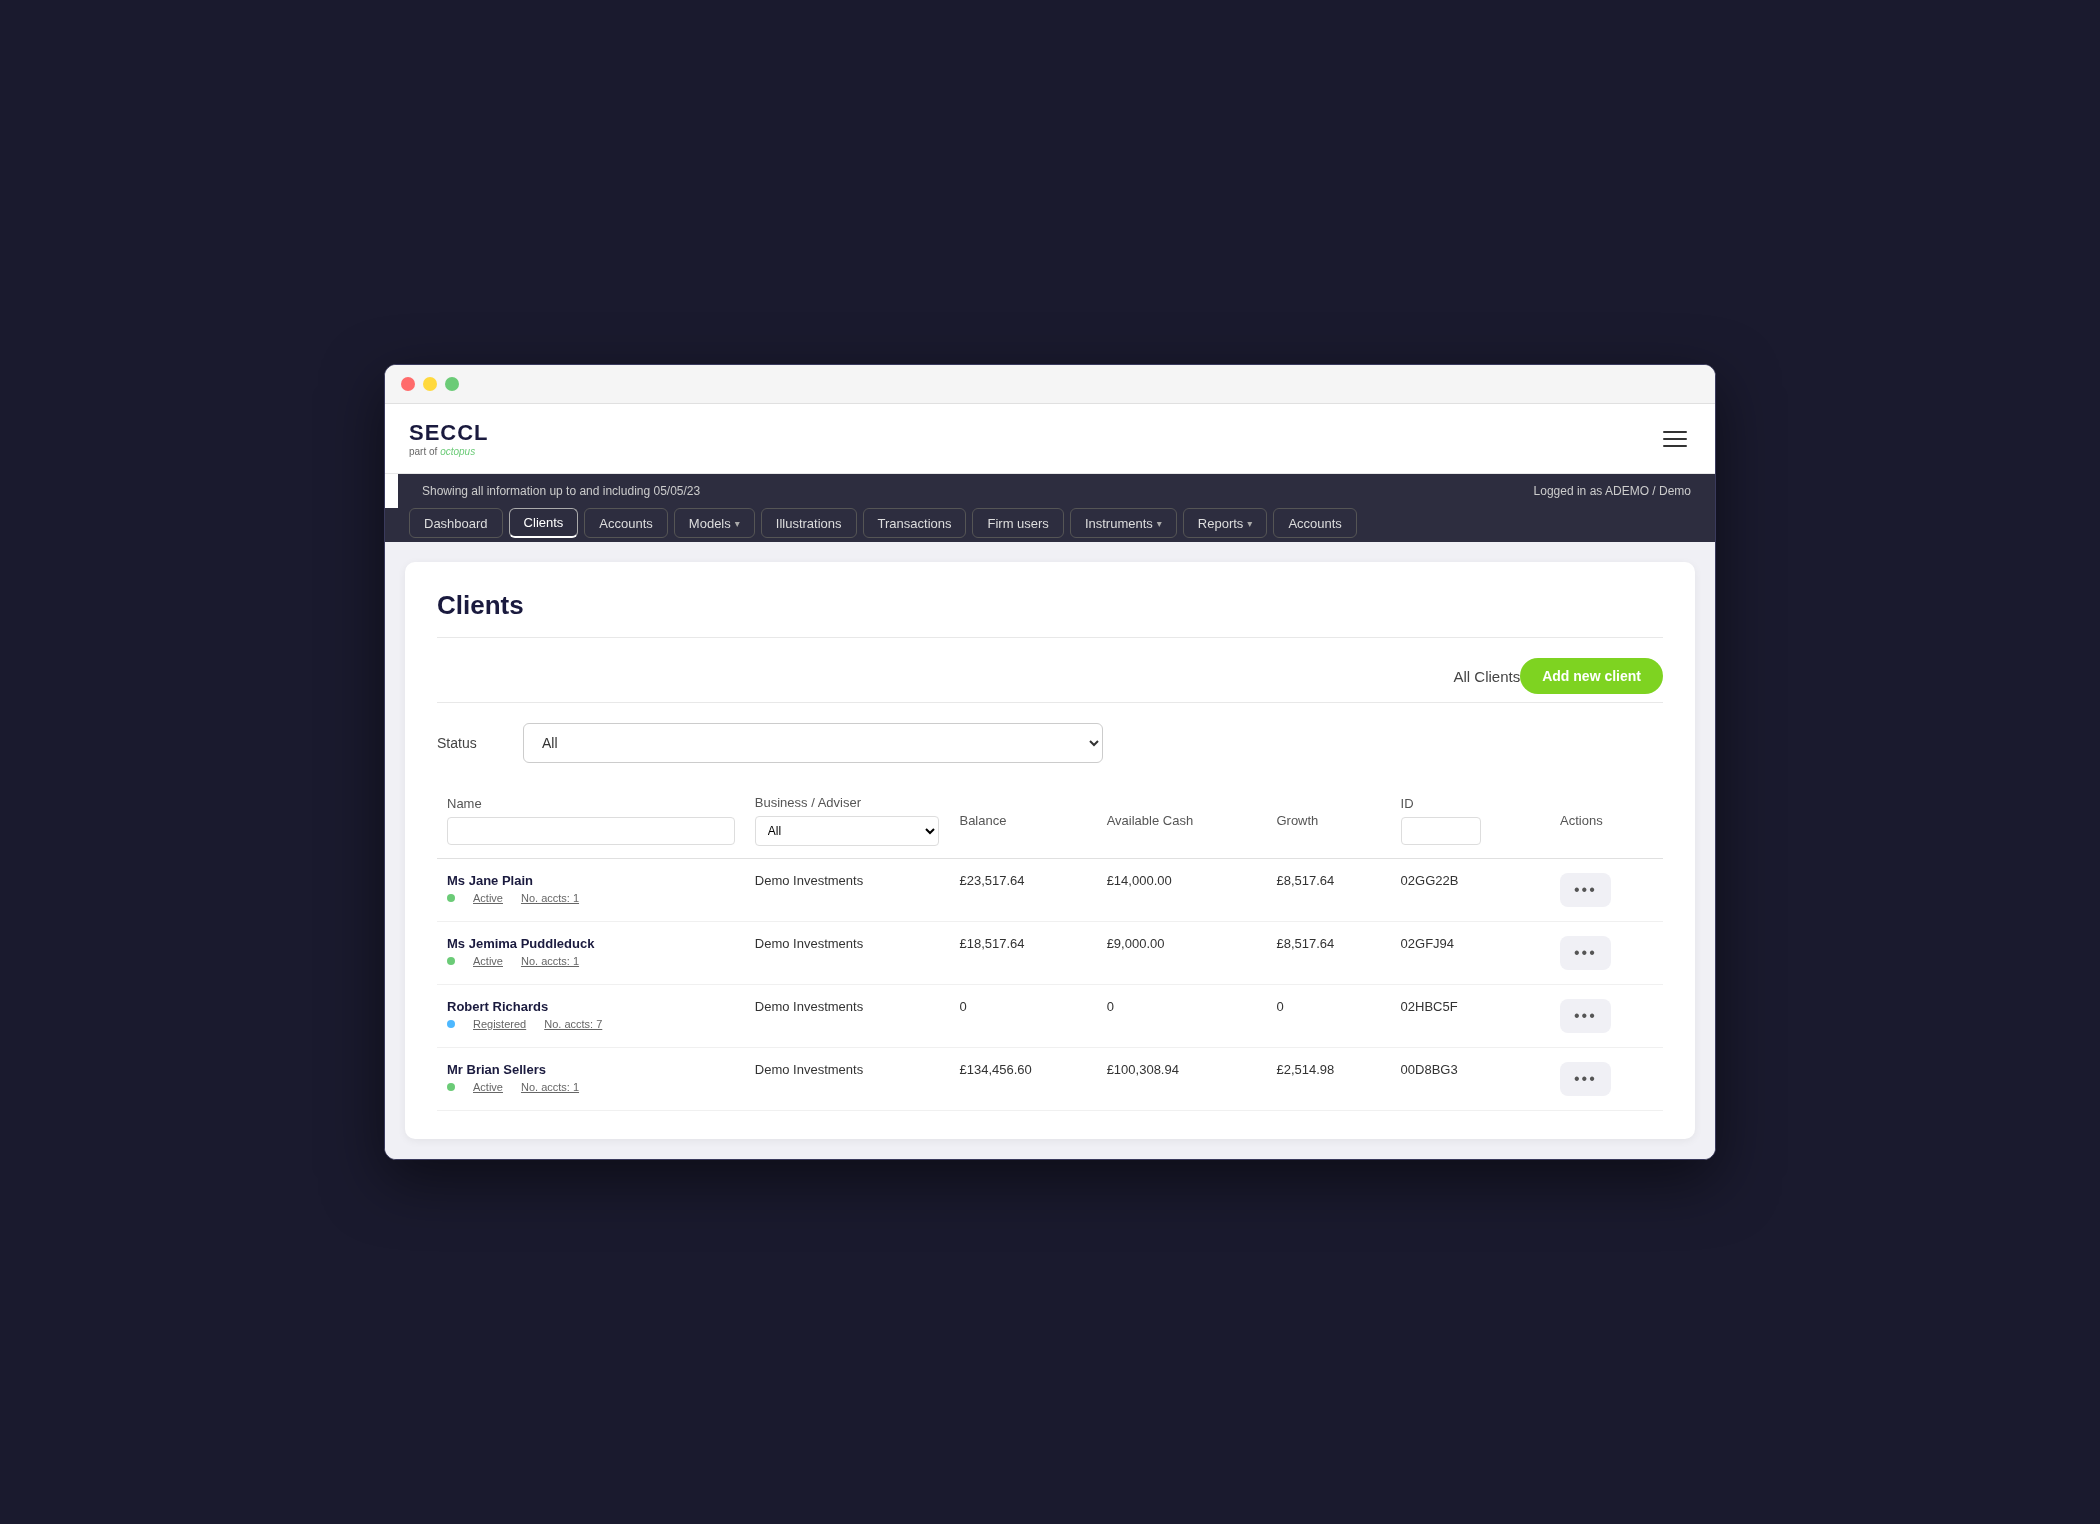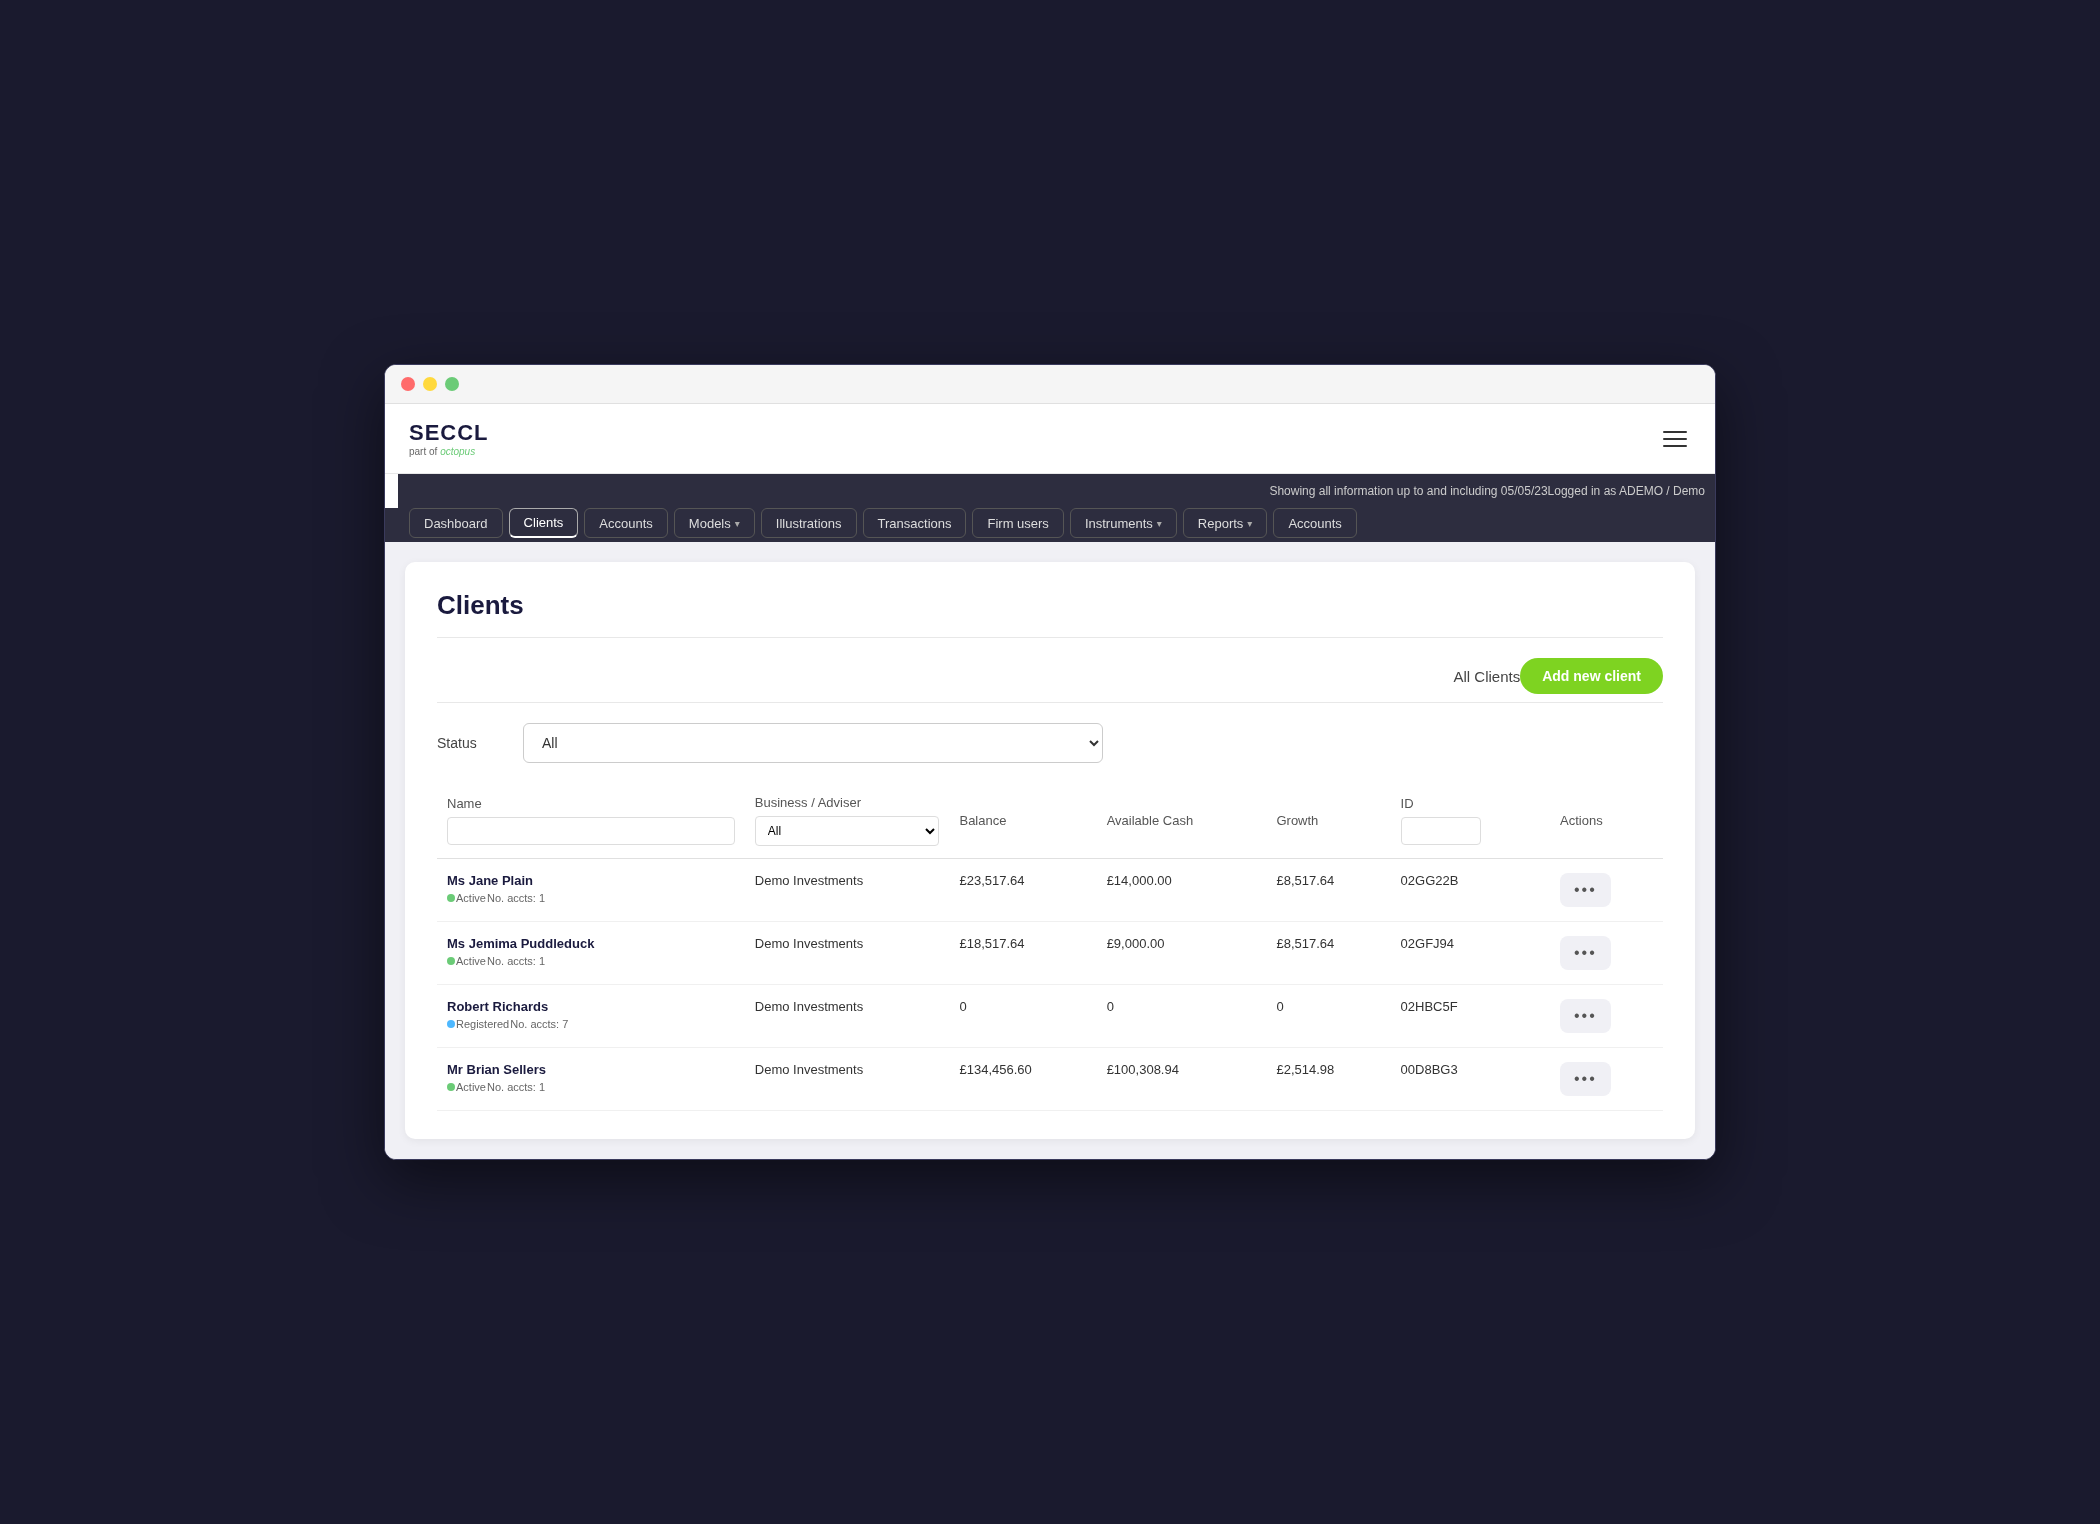--- a/index.html
+++ b/index.html
@@ -69,24 +69,24 @@
     }
     .hamburger span {
       display: block;
       width: 24px;
       height: 2px;
       background: #333;
       border-radius: 2px;
     }
     .topbar {
       background: #2d2d3f;
-      padding: 10px 10px;
-      display: flex;
-      align-items: center;
-      justify-content: flex-end;
+      padding: 10px 24px;
+      display: flex;
+      align-items: center;
+      justify-content: space-between;
       margin-left: 13px;
     }
     .topbar-info {
       font-size: 12px;
       color: #ccc;
     }
     .topbar-user {
       font-size: 12px;
       color: #ccc;
     }
@@ -234,23 +234,24 @@
       vertical-align: top;
     }
     .client-name {
       font-weight: 600;
       color: #1a1a3e;
       margin-bottom: 4px;
     }
     .client-meta {
       display: flex;
       align-items: center;
-      gap: 1px;
+      gap: 18px;
       font-size: 11px;
       color: #666;
+      text-decoration: underline;
     }
     .status-dot {
       width: 8px;
       height: 8px;
       border-radius: 50%;
       display: inline-block;
     }
     .status-dot.active { background: #6bcb77; }
     .status-dot.registered { background: #4db8ff; }
     .actions-btn {

